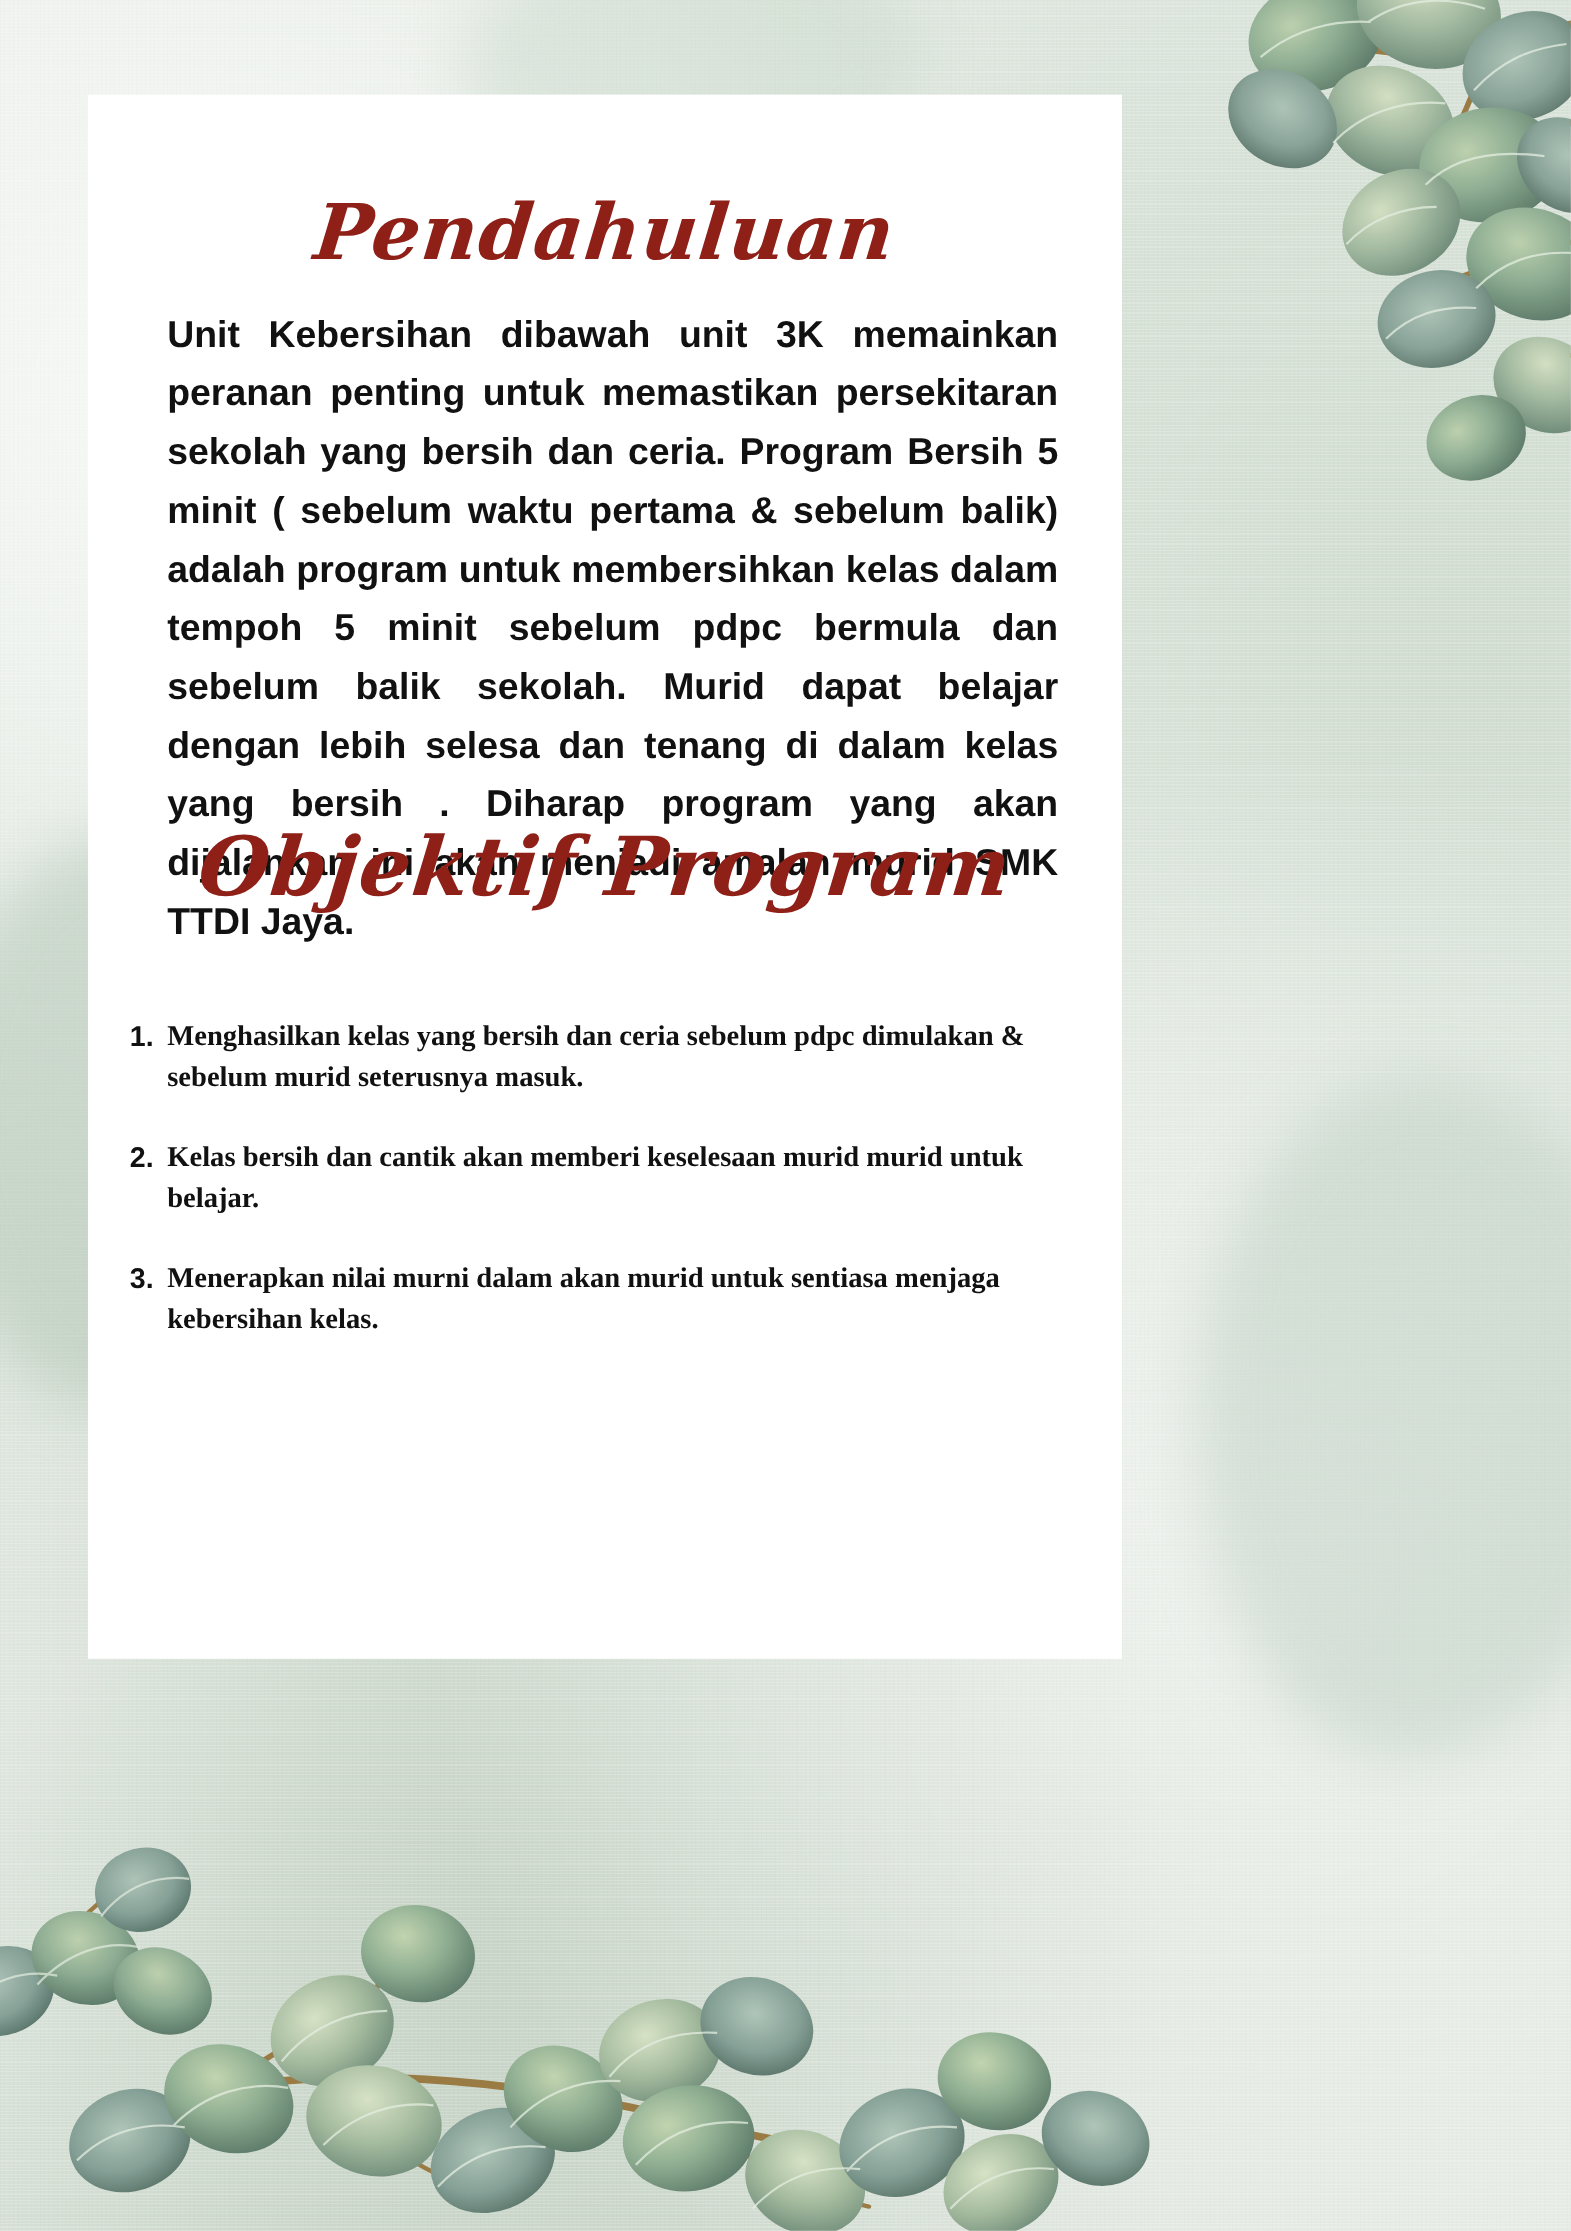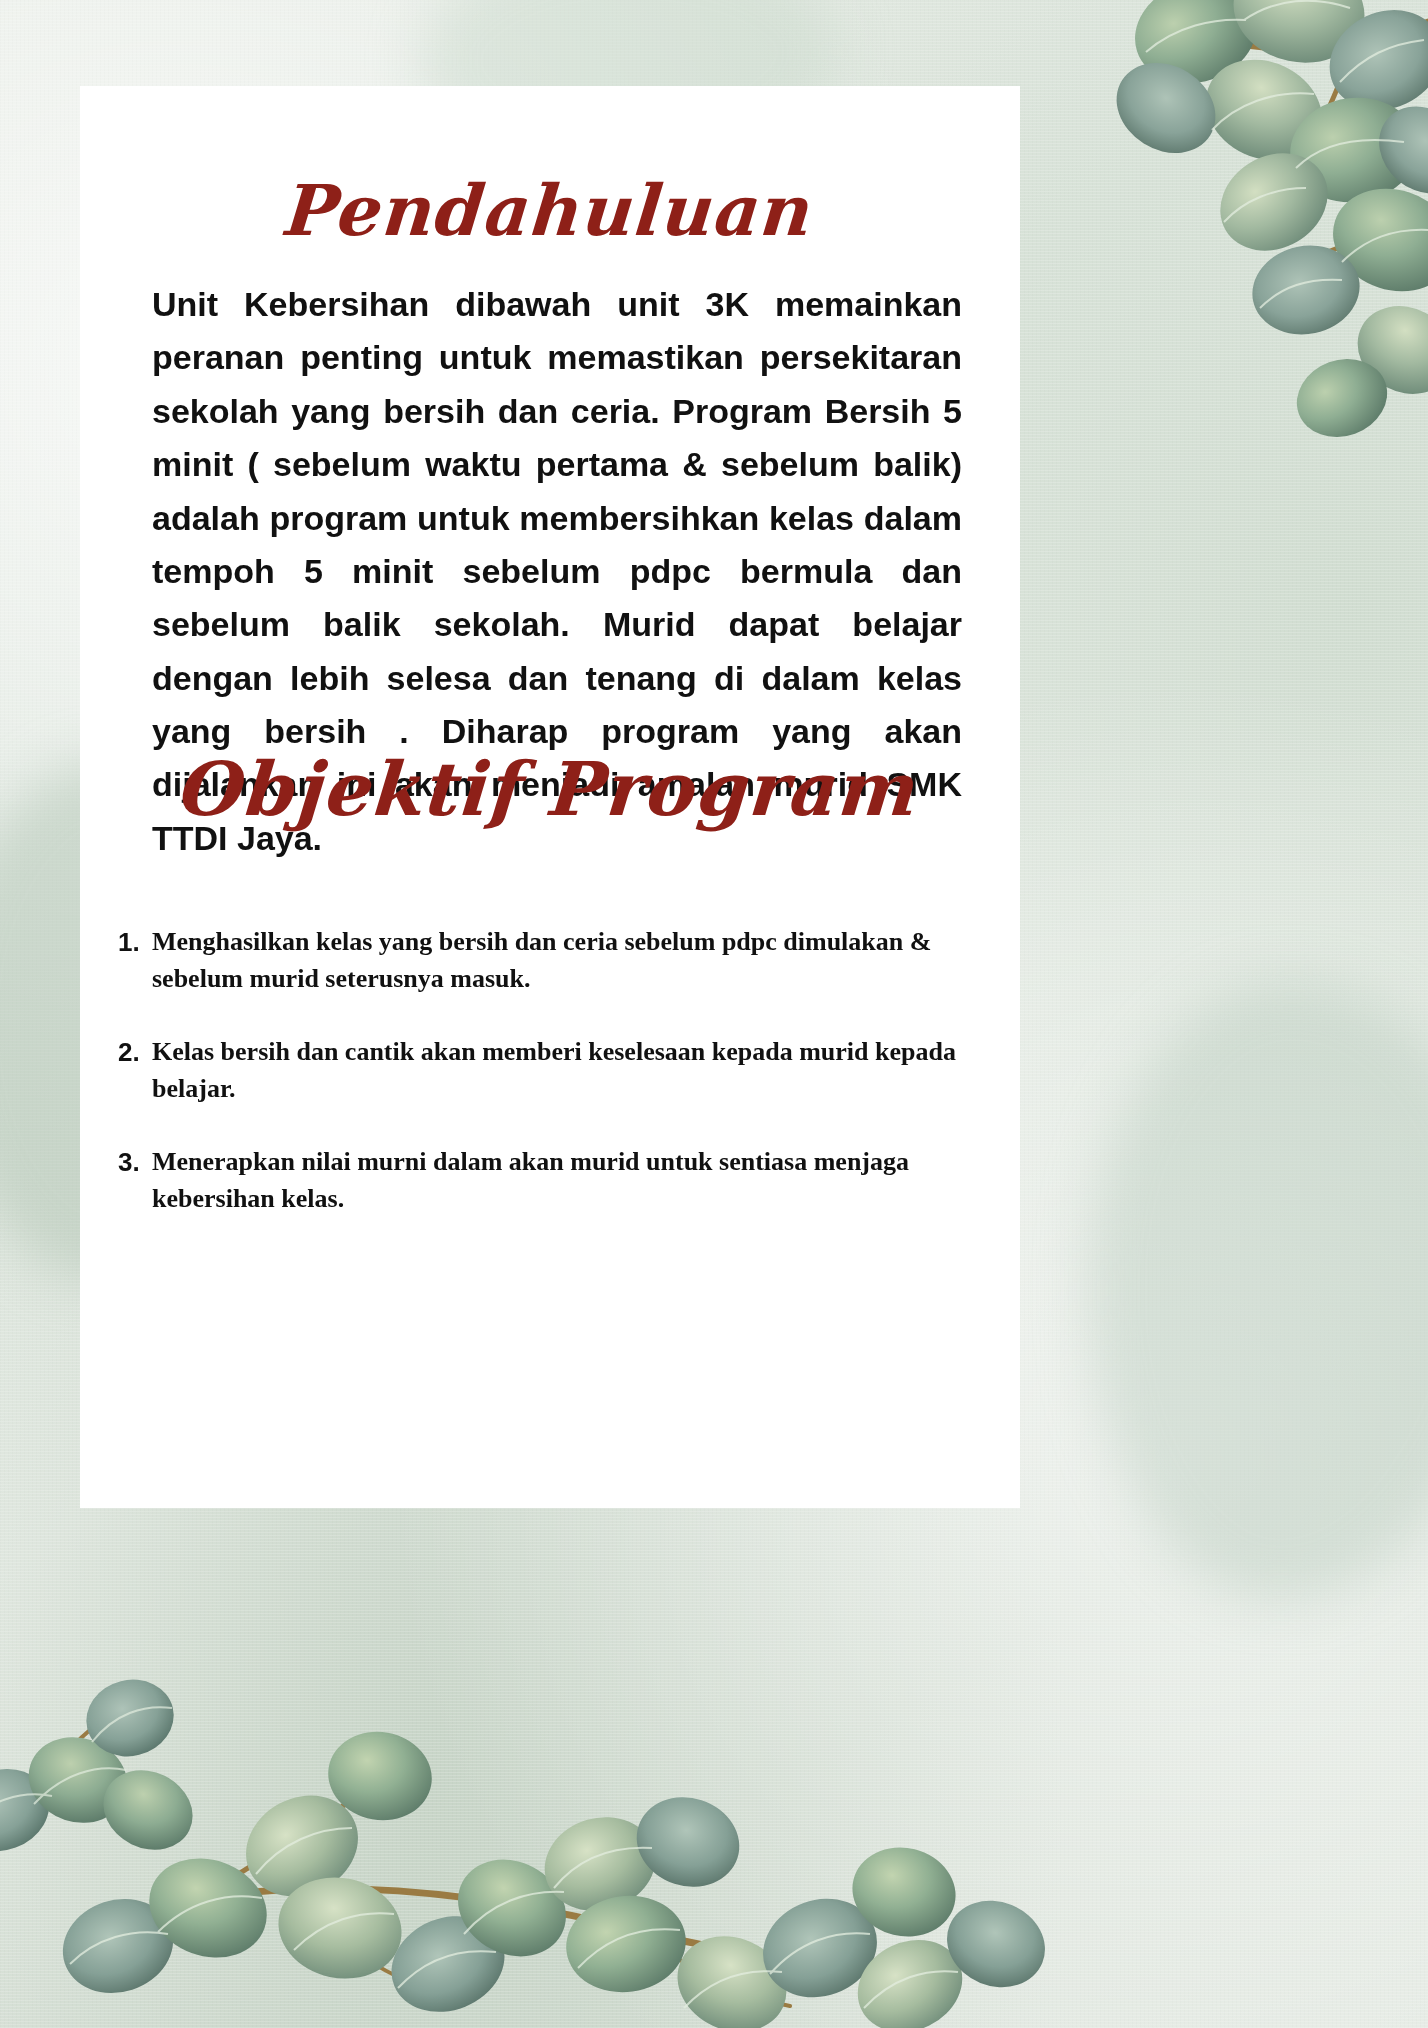--- a/index.html
+++ b/index.html
@@ -165,21 +165,21 @@
 
   <div class="script-heading" id="heading-objektif">Objektif Program</div>
 
   <ol id="objektif-list">
     <li>
       <span class="num">1.</span>
       <span class="txt">Menghasilkan kelas yang bersih dan ceria sebelum pdpc dimulakan &amp; sebelum murid seterusnya masuk.</span>
     </li>
     <li>
       <span class="num">2.</span>
-      <span class="txt">Kelas bersih dan cantik akan memberi keselesaan kepada murid kepada belajar.</span>
+      <span class="txt">Kelas bersih dan cantik akan memberi keselesaan murid murid untuk belajar.</span>
     </li>
     <li>
       <span class="num">3.</span>
       <span class="txt">Menerapkan nilai murni dalam akan murid untuk sentiasa menjaga kebersihan kelas.</span>
     </li>
   </ol>
 
 </div>
 
 <svg class="botanical" id="botanical-top-right" viewBox="0 0 640 520">

